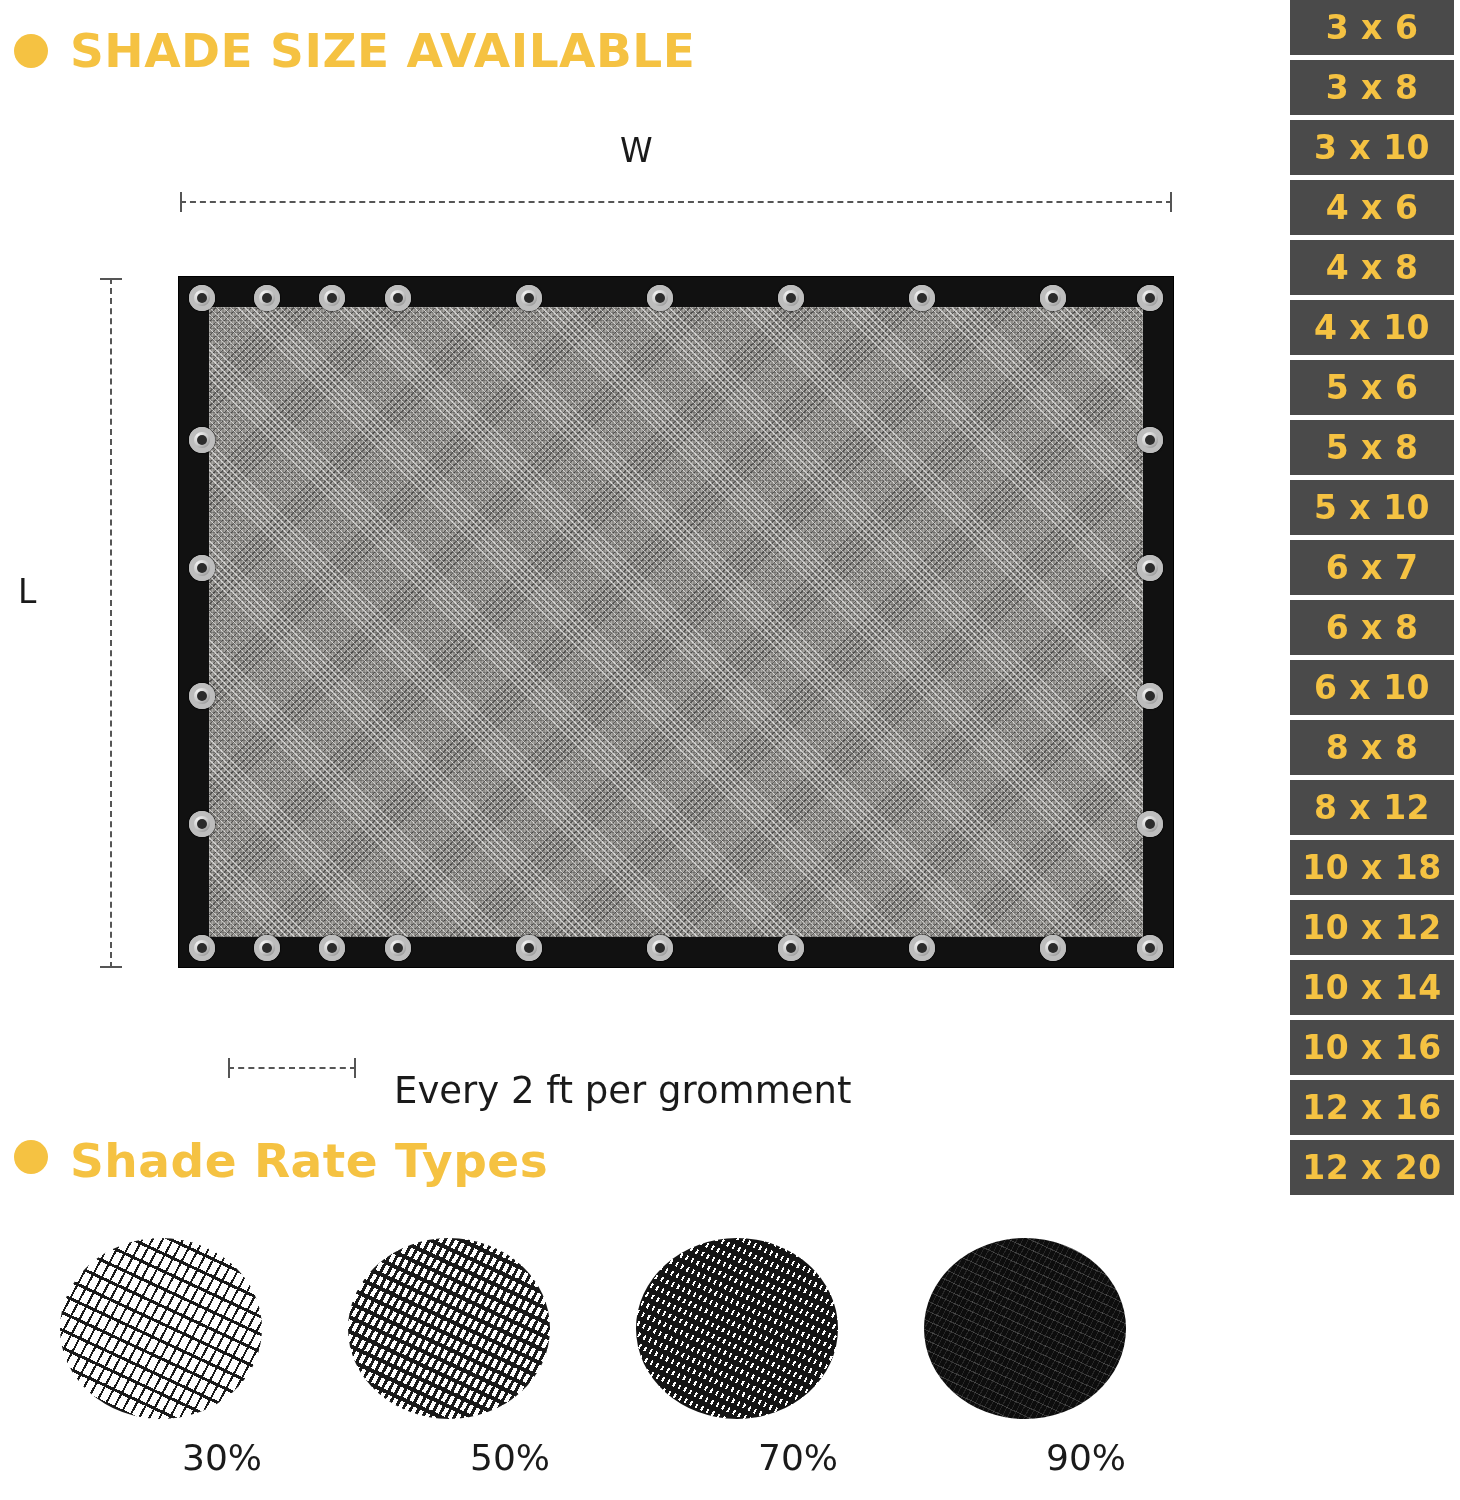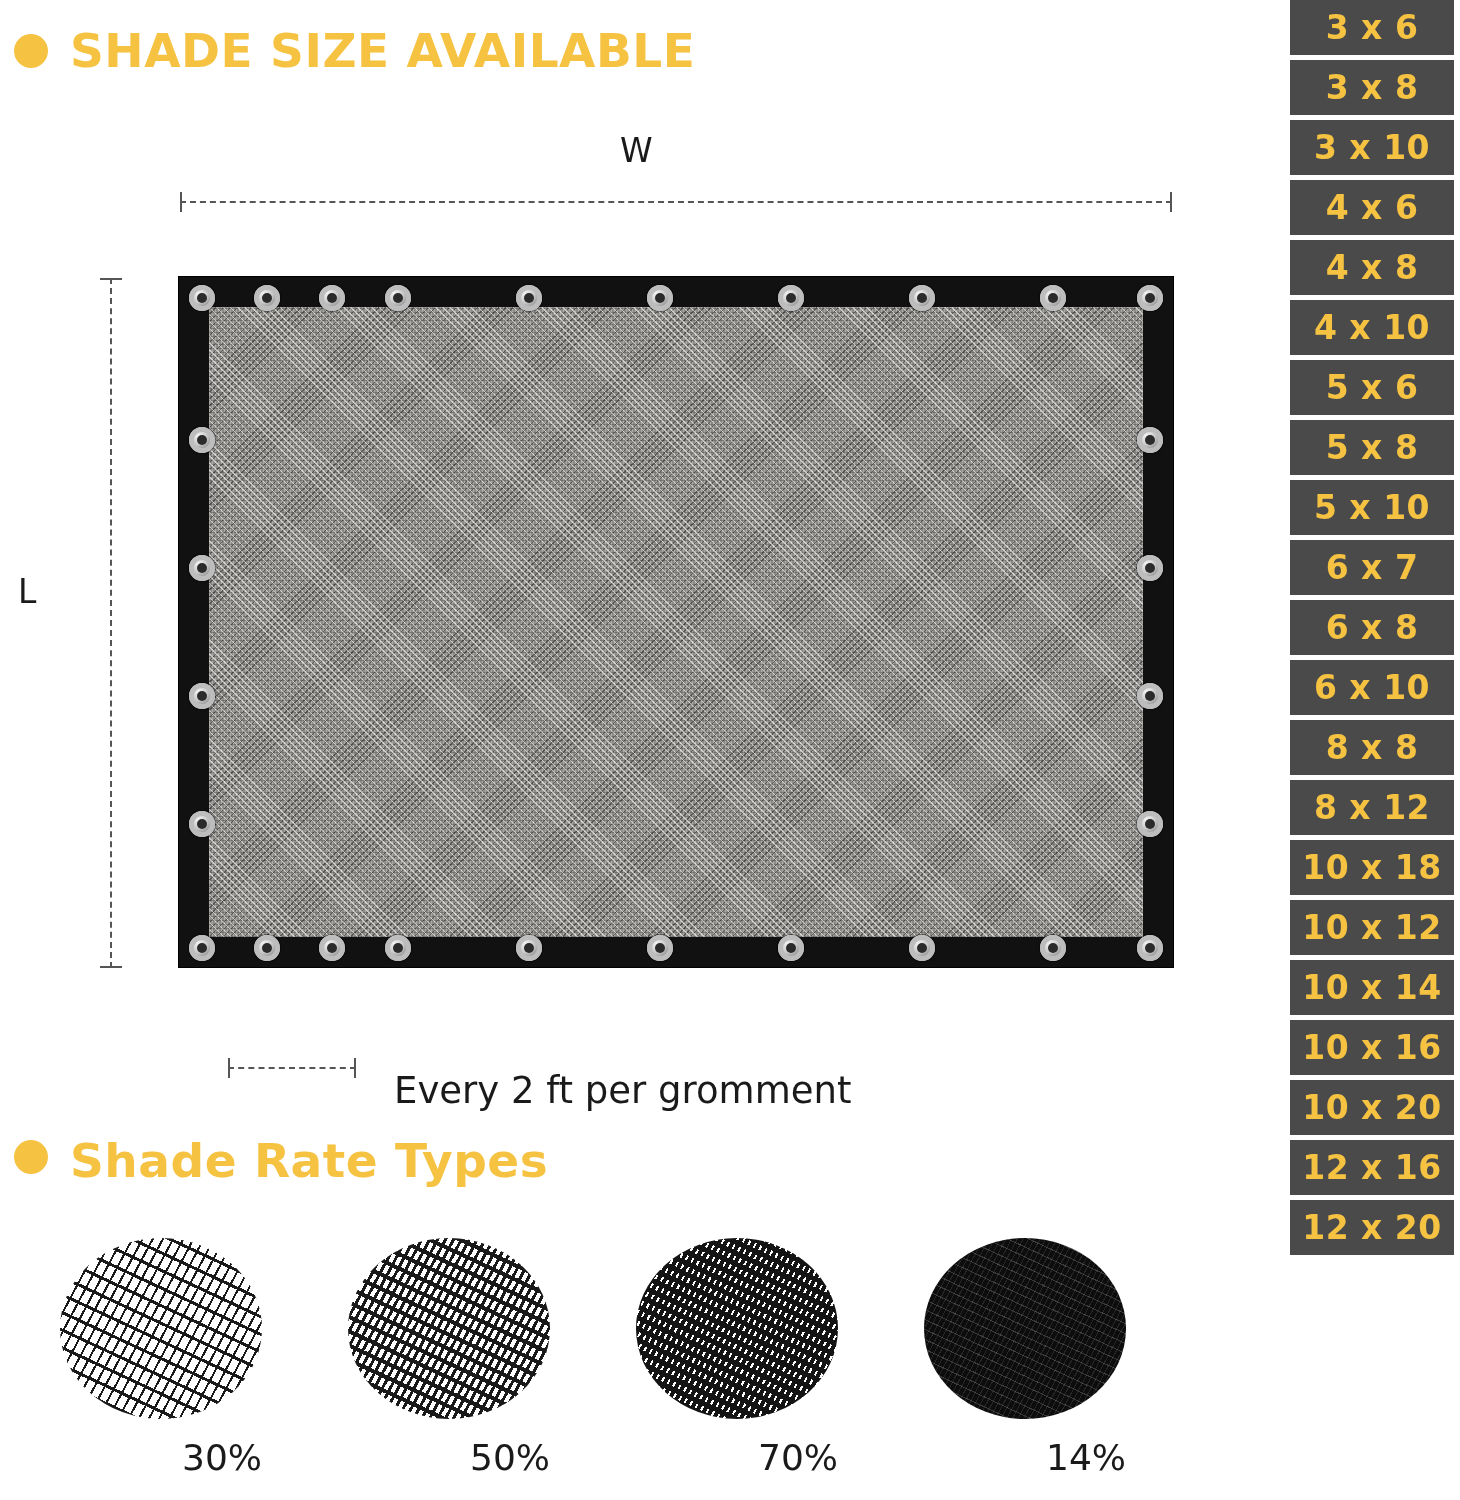--- a/index.html
+++ b/index.html
@@ -366,21 +366,21 @@
     <div class="swatch-item">
       <span class="swatch-disc sw50"></span>
       <span class="swatch-label">50%</span>
     </div>
     <div class="swatch-item">
       <span class="swatch-disc sw70"></span>
       <span class="swatch-label">70%</span>
     </div>
     <div class="swatch-item">
       <span class="swatch-disc sw90"></span>
-      <span class="swatch-label">14%</span>
+      <span class="swatch-label">90%</span>
     </div>
   </div>
 </div>
 
 <div id="size-list">
   <div class="size-chip">3 x 6</div>
   <div class="size-chip">3 x 8</div>
   <div class="size-chip">3 x 10</div>
   <div class="size-chip">4 x 6</div>
   <div class="size-chip">4 x 8</div>
@@ -390,16 +390,15 @@
   <div class="size-chip">5 x 10</div>
   <div class="size-chip">6 x 7</div>
   <div class="size-chip">6 x 8</div>
   <div class="size-chip">6 x 10</div>
   <div class="size-chip">8 x 8</div>
   <div class="size-chip">8 x 12</div>
   <div class="size-chip">10 x 18</div>
   <div class="size-chip">10 x 12</div>
   <div class="size-chip">10 x 14</div>
   <div class="size-chip">10 x 16</div>
-  <div class="size-chip">10 x 20</div>
   <div class="size-chip">12 x 16</div>
   <div class="size-chip">12 x 20</div>
 </div>
 
 </body></html>

